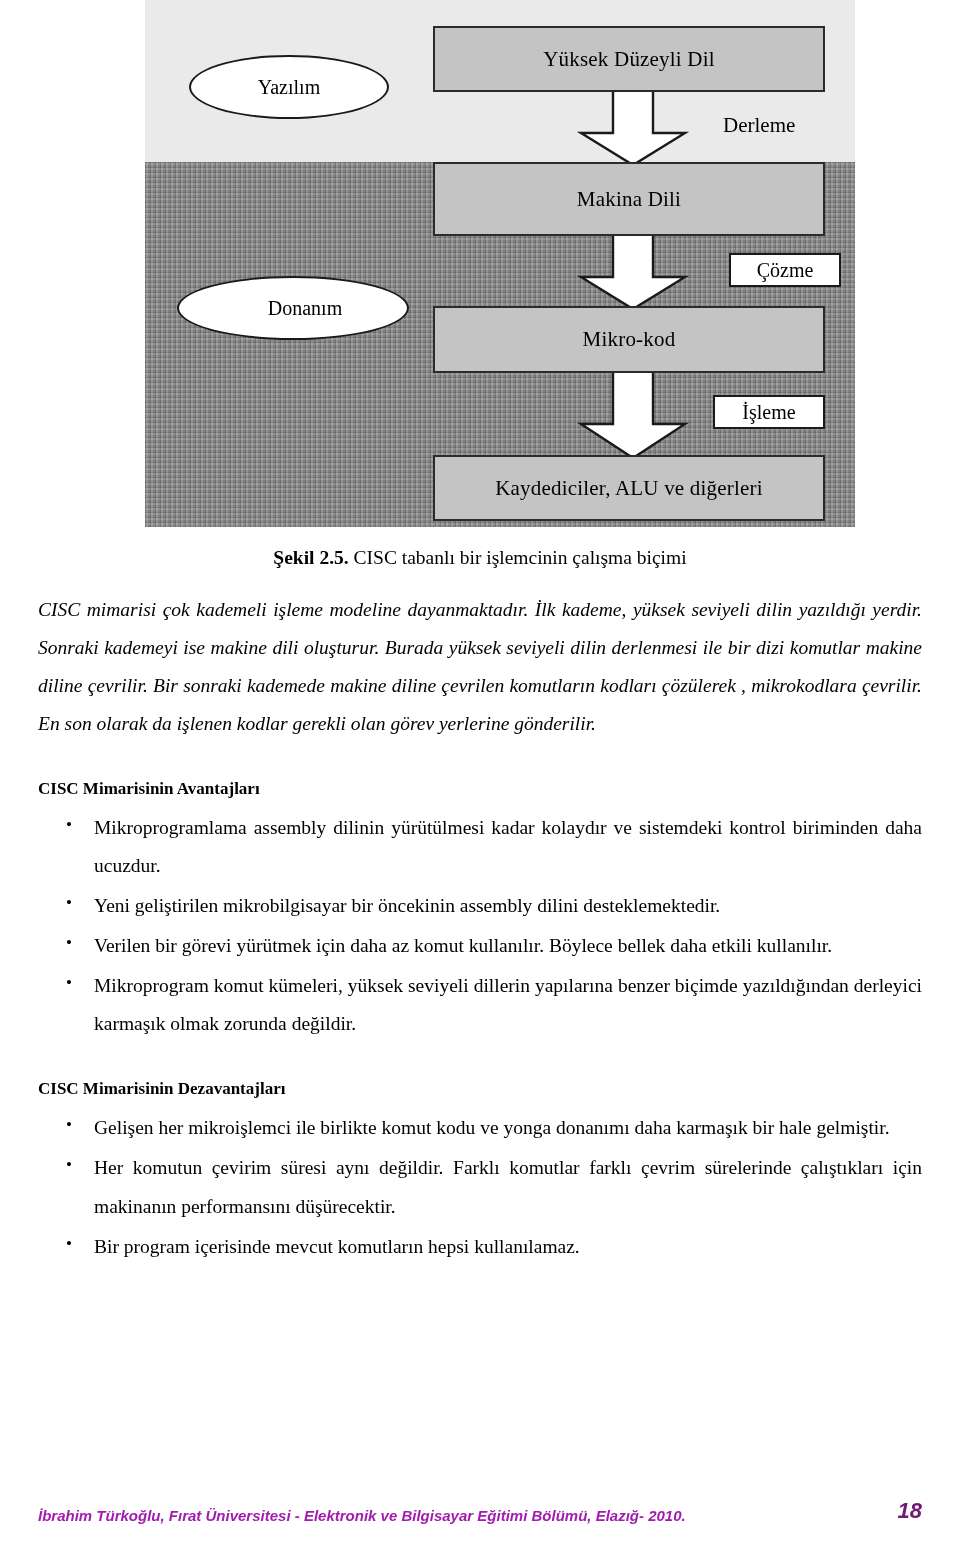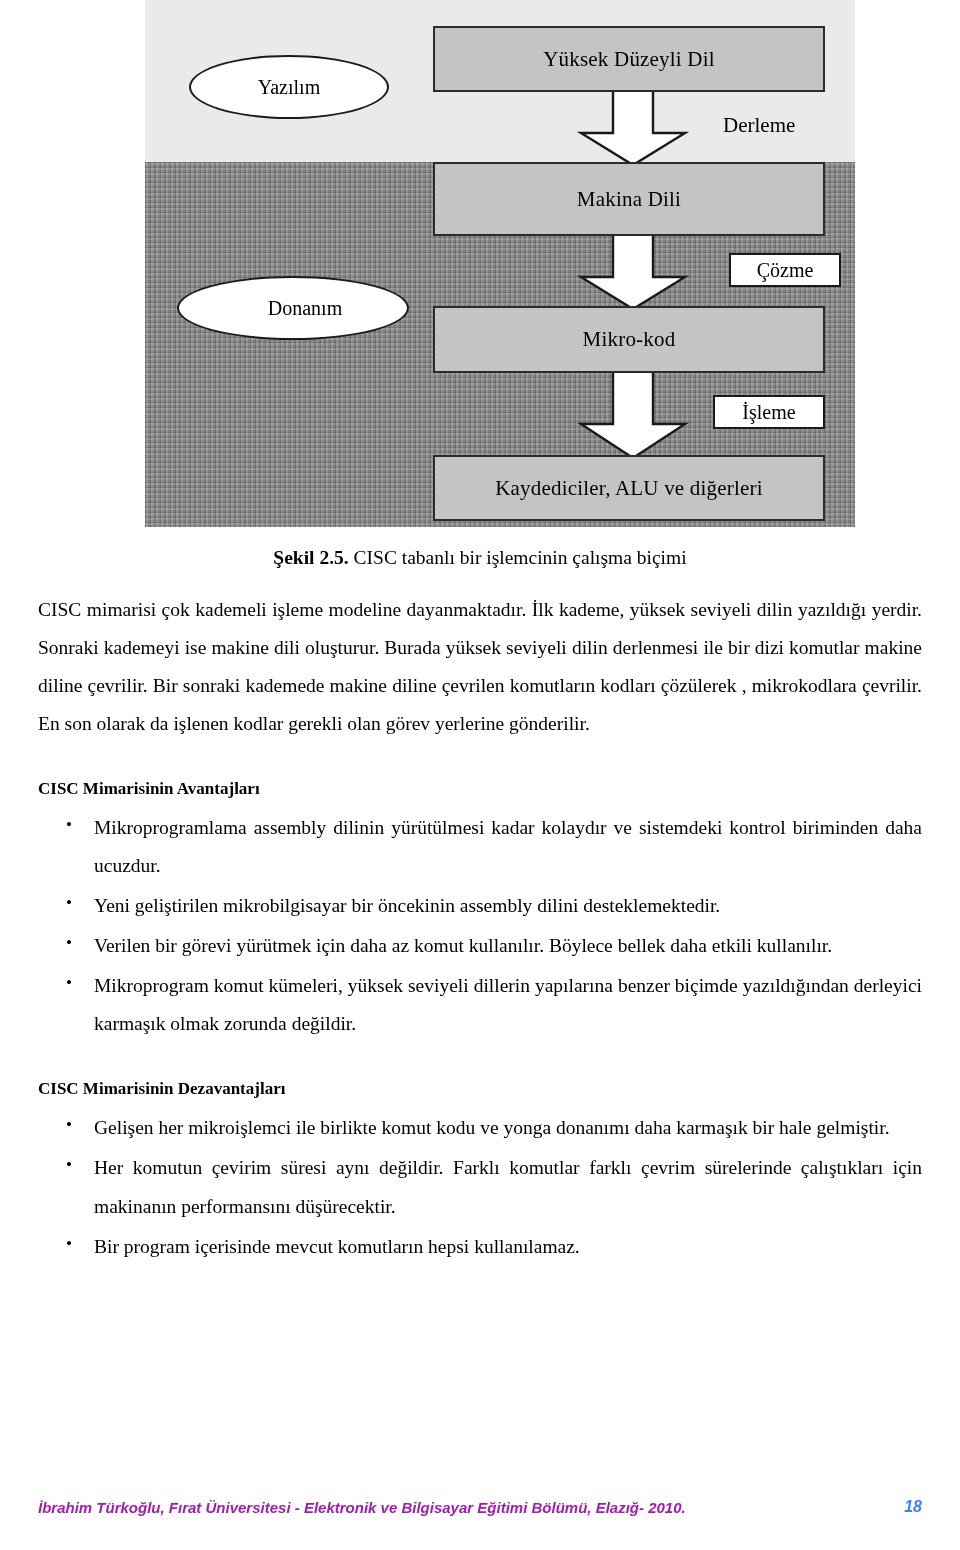--- a/index.html
+++ b/index.html
@@ -121,21 +121,21 @@
   }
   .fig-caption .fig-num { font-weight: bold; }
 
   p.body {
     margin: 0 0 8px 0;
     font-size: 19.5px;
     line-height: 1.95;
     text-align: justify;
     text-indent: 0;
   }
-  p.body.first { text-indent: 0; }
+  p.body.first { text-indent: 0; font-style: italic; }
 
   h3.section {
     font-size: 17px;
     font-weight: bold;
     margin: 36px 0 10px 0;
   }
   ul.bullets {
     margin: 0;
     padding: 0 0 0 28px;
     list-style: none;
@@ -169,22 +169,22 @@
   }
   #footer-text {
     font-style: italic;
     font-weight: bold;
     font-size: 15px;
     color: #a21caf;
   }
   #footer-page {
     font-style: italic;
     font-weight: bold;
-    font-size: 16px;
-    color: #3b82f6;
+    font-size: 22px;
+    color: #701a75;
   }
 </style>
 </head>
 <body>
 
 <div id="figure">
 
   <div class="band-top"></div>
   <div class="band-bottom"></div>
 

